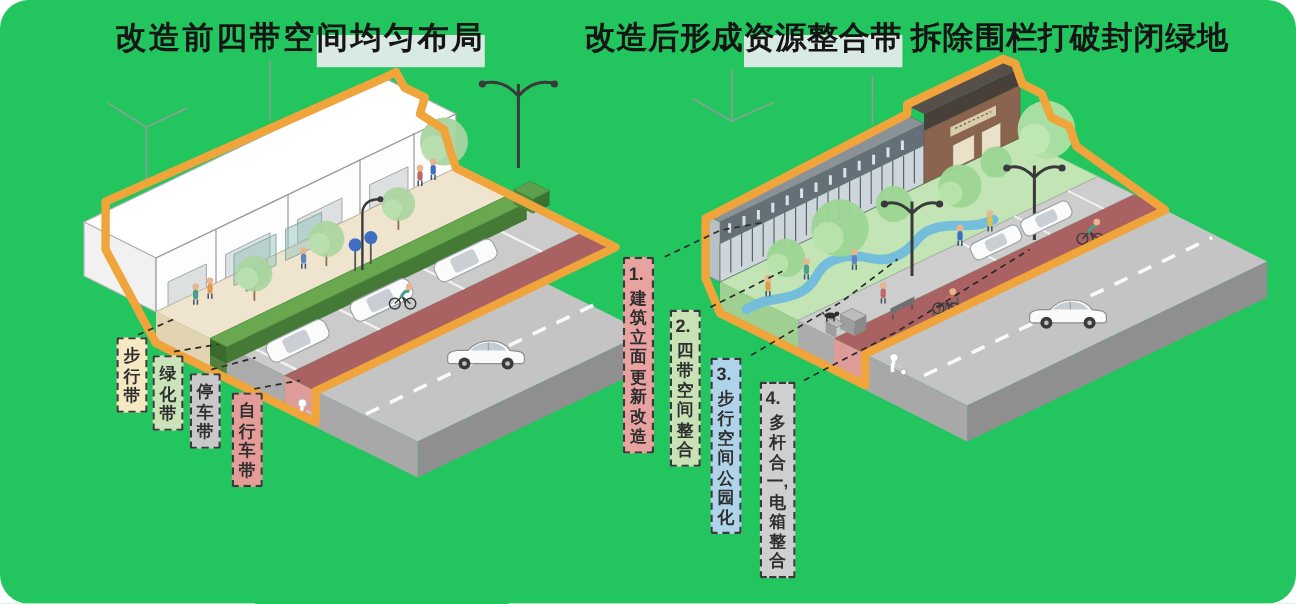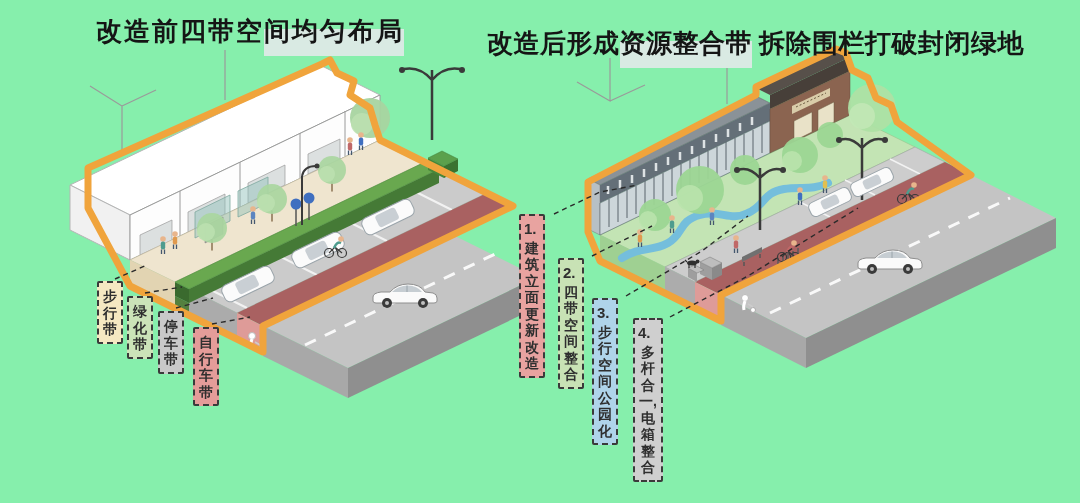--- a/index.html
+++ b/index.html
@@ -1,22 +1,22 @@
 <!DOCTYPE html>
 <html><head>
 <meta charset="utf-8">
 <style>
   html,body{margin:0;padding:0;background:#fff;}
-  #stage{position:relative;width:1080px;height:503px;background:#86efac;overflow:hidden;
-         font-family:"Liberation Sans",sans-serif;}
+  #stage{position:relative;width:1080px;height:503px;background:#22c55e;overflow:hidden;
+         font-family:"Liberation Sans",sans-serif;border-radius:24px;}
   #scene-svg{position:absolute;left:0;top:0;z-index:1;}
   .title{position:absolute;top:14px;z-index:3;font-family:"Liberation Serif",serif;
          font-weight:900;font-size:26px;color:#151515;letter-spacing:2px;white-space:nowrap;}
   #title-left{left:96px;}
-  #title-right{left:487px;letter-spacing:0.5px;margin-top:12px;}
+  #title-right{left:487px;letter-spacing:0.5px;}
   .hl{background:linear-gradient(180deg,rgba(0,0,0,0) 32%,#D9EAE3 32%);padding-bottom:10px;}
   .belt-label{position:absolute;z-index:2;border:2px dashed #3a3a3a;border-radius:2px;
       padding:5px 4px 4px;font-weight:bold;color:#2f2f2f;text-align:center;
       font-size:14px;line-height:1.18;white-space:pre-line;}
   .belt-label .num{display:block;text-align:left;font-size:15px;line-height:1.1;
       margin:0 0 2px -1px;white-space:nowrap;}
   #label-walk{left:97px;top:281px;background:#F5E8C2;}
   #label-green{left:127px;top:296px;background:#CBE3B8;}
   #label-park{left:158px;top:311px;background:#C9C9C9;}
   #label-bike{left:193px;top:327px;background:#E49C99;}

